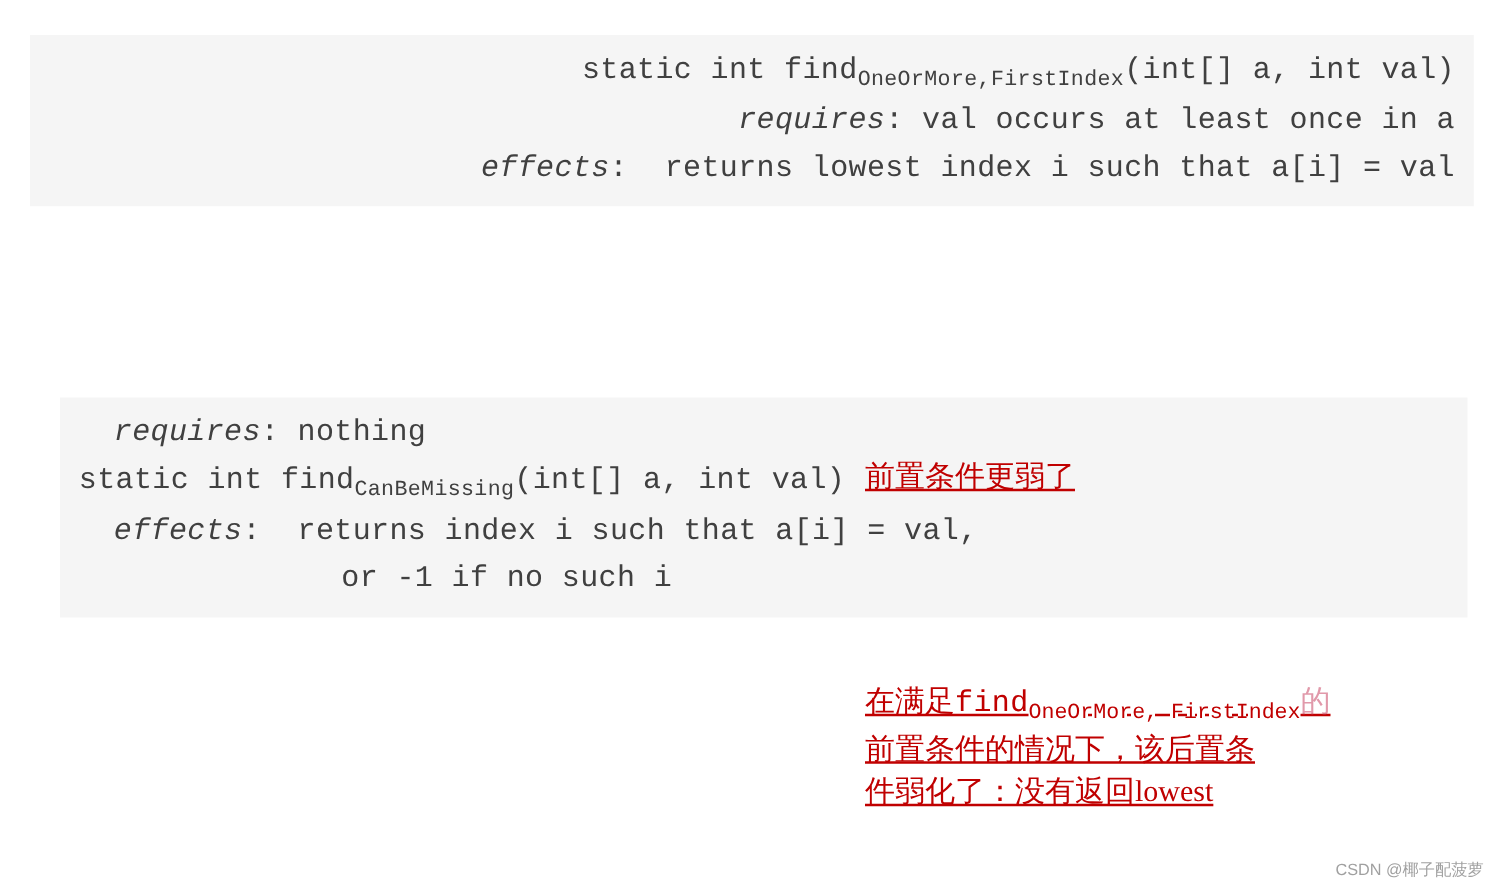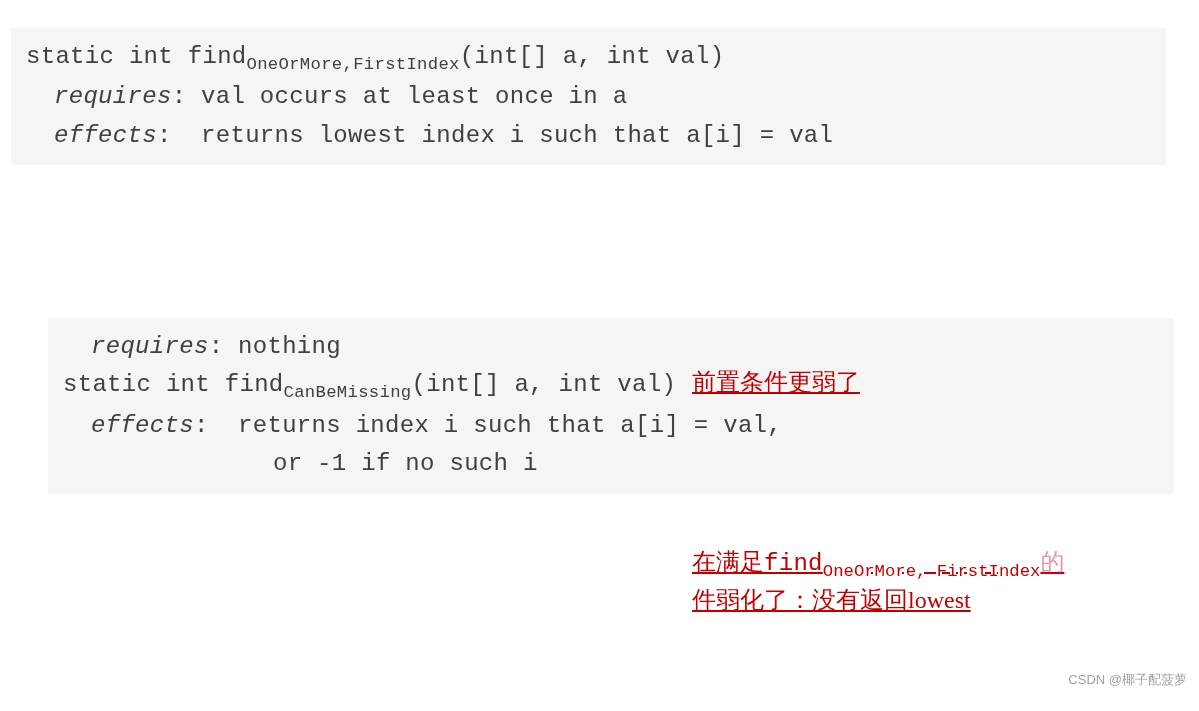--- a/index.html
+++ b/index.html
@@ -13,22 +13,23 @@
       color: #404040;
     }
     .code-block {
       background: #f5f5f5;
       padding: 10px 15px;
       line-height: 1.6;
     }
     .block1 {
       position: absolute;
       top: 28px;
-      left: 11px;
+      left: 24px;
       width: 1155px;
+      text-align: right;
     }
     .block2 {
       position: absolute;
       top: 318px;
       left: 48px;
       width: 1126px;
     }
     .mono { font-family: "Courier New", monospace; letter-spacing: 0.3px; }
     .italic { font-style: italic; }
     .bold { font-weight: 400; }
@@ -52,21 +53,21 @@
       left: 692px;
       width: 490px;
     }
     .annot2 .subr { font-family: "Courier New", monospace; font-size: 0.72em; vertical-align: sub; }
     .pinkish {
       color: rgba(200,70,100,0.55);
     }
     .watermark {
       position: absolute;
       right: 12px;
-      bottom: 22px;
+      bottom: 6px;
       font-family: "Microsoft YaHei", sans-serif;
       font-size: 13px;
       color: rgba(120,120,120,0.7);
       margin-top: 20px;
     }
     .row { white-space: pre; }
   </style>
 </head>
 <body>
 
@@ -80,16 +81,17 @@
   <div class="row mono indent1"><span class="italic">requires</span><span>: </span><span class="bold">nothing</span></div>
   <div class="row mono"><span>static int find</span><span class="sub">CanBeMissing</span><span>(int[] a, int val)</span></div>
   <div class="row mono indent1"><span class="italic">effects</span><span>:  returns index i such that a[i] = val,</span></div>
   <div class="row mono indent3"><span class="bold">or -1 if no such i</span></div>
 </div>
 
 <div class="annot annot1">前置条件更弱了</div>
 
 <div class="annot annot2">
   <div><span>在满足</span><span class="mono">find</span><span class="subr">OneOrMore, FirstIndex</span><span class="pinkish">的</span></div>
+  <div>前置条件的情况下，该后置条</div>
   <div>件弱化了：没有返回lowest</div>
 </div>
 
 <div class="watermark">CSDN @椰子配菠萝</div>
 
 </body></html>

